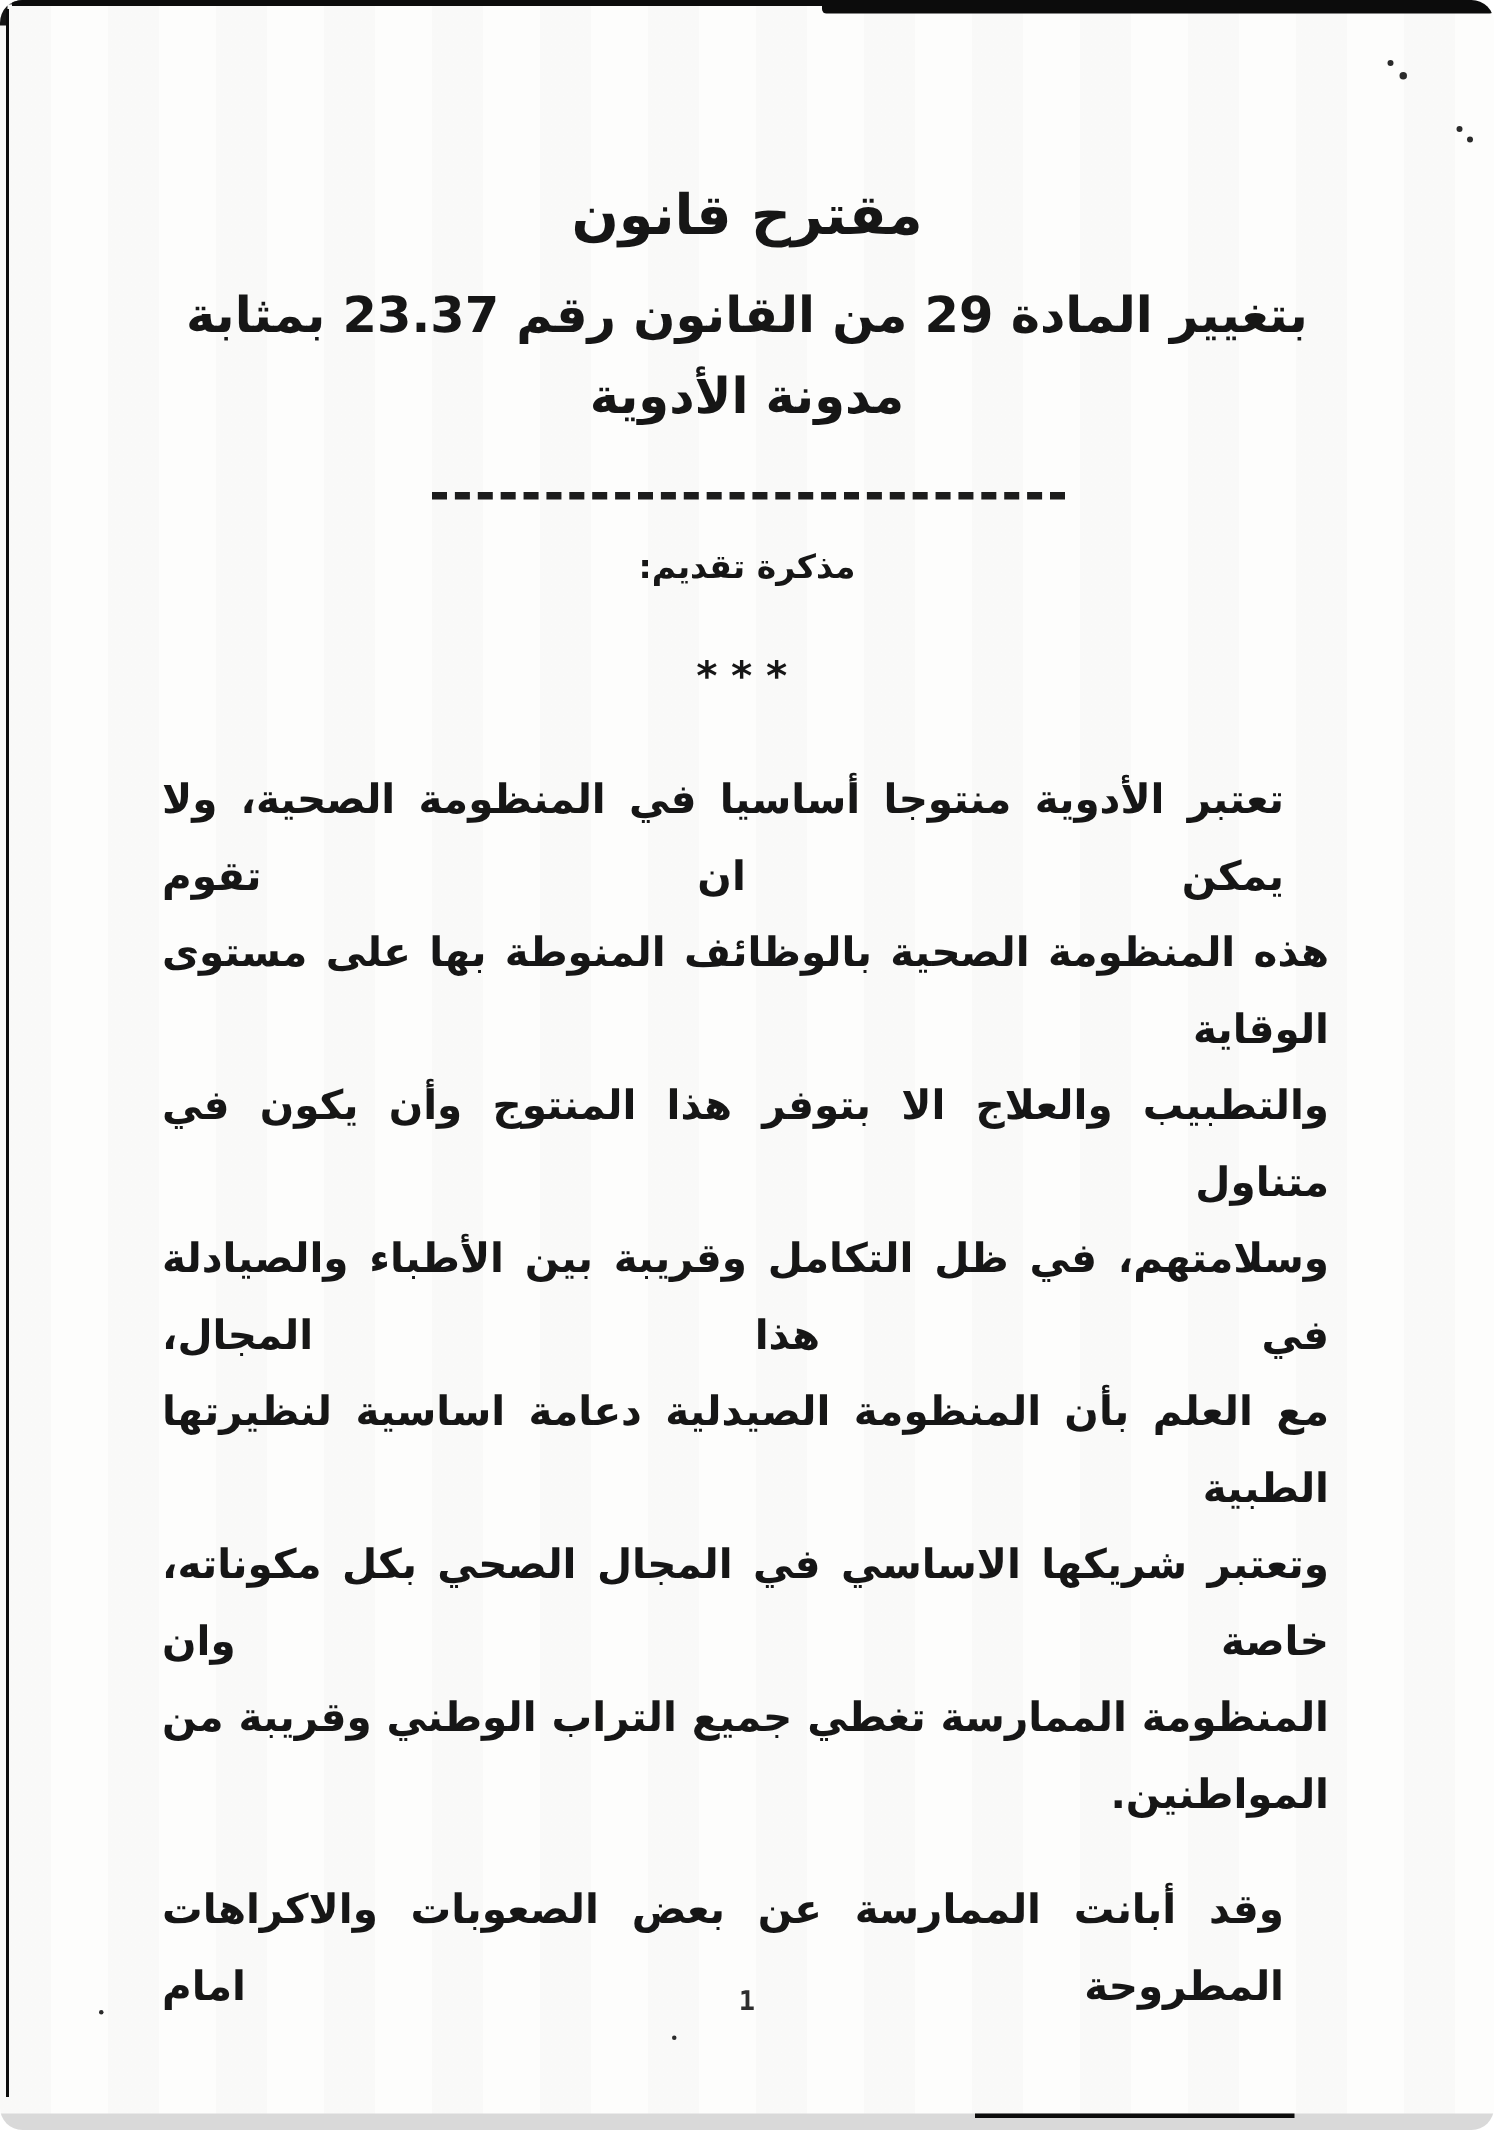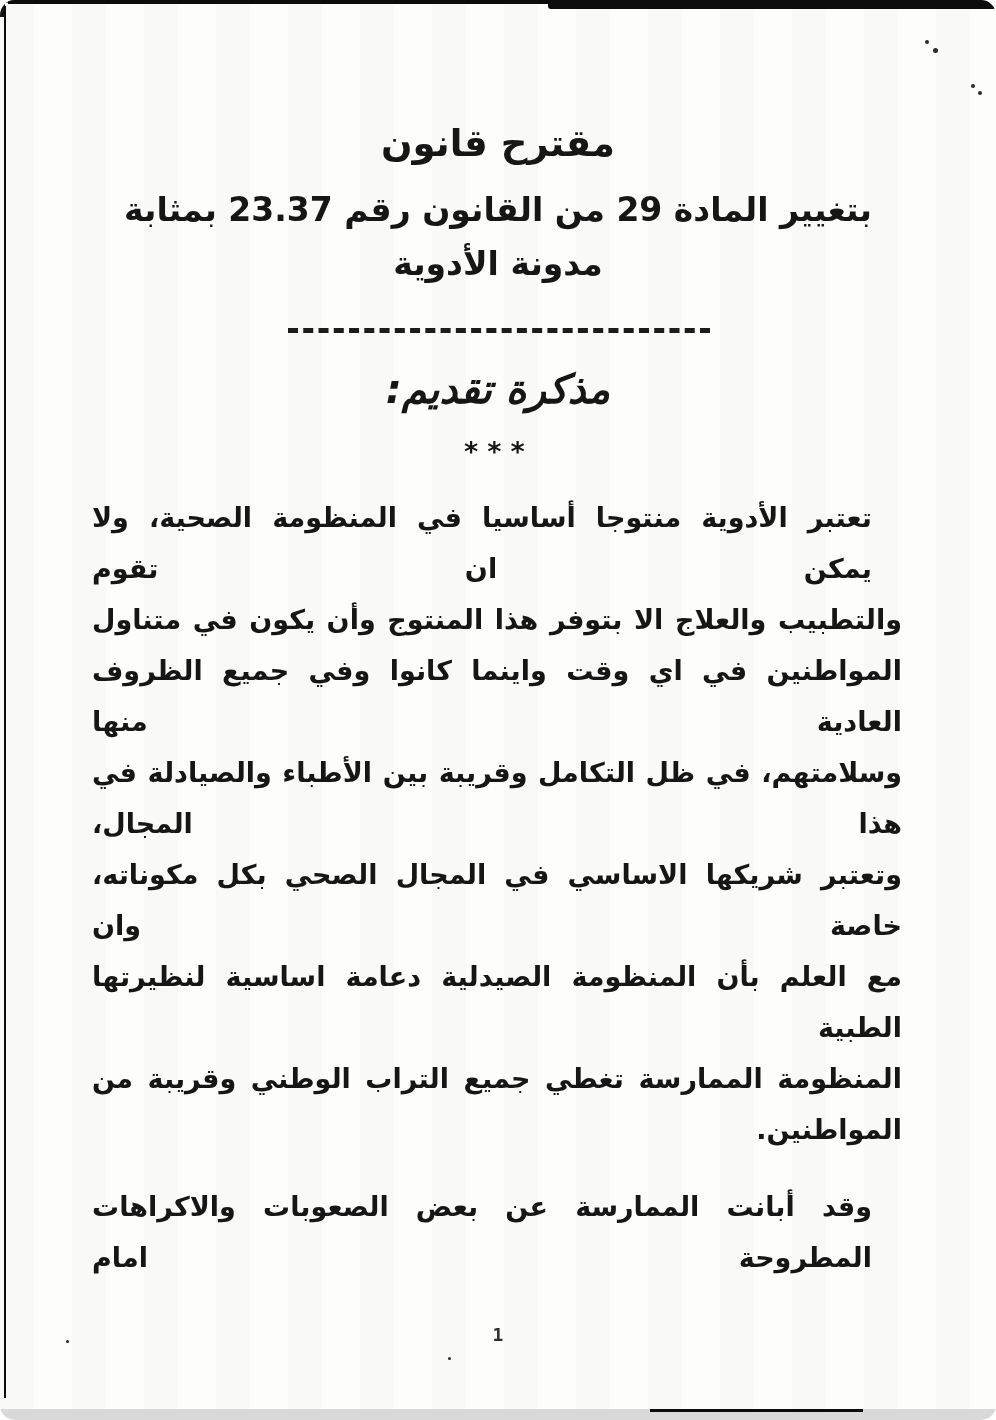--- a/index.html
+++ b/index.html
@@ -29,29 +29,29 @@
   .doc{position:absolute;inset:0;direction:rtl;}
   .title-block{position:absolute;top:122px;left:90px;right:90px;text-align:center;}
   .title-1{font-size:37px;font-weight:700;margin-bottom:18px;}
   .title-2,.title-3{font-size:33px;font-weight:700;line-height:54px;}
   .sep{
     position:absolute;top:328px;left:288px;width:422px;height:0;
     border-top:5px dashed #1c1c1c;
   }
   .memo-heading{
     position:absolute;top:366px;left:90px;right:90px;
-    text-align:center;font-size:40px;font-weight:700;font-style:italic;
+    text-align:center;font-size:22px;font-weight:700;
   }
   .stars{
     position:absolute;top:436px;left:90px;right:90px;
     text-align:center;font-size:27px;font-weight:700;letter-spacing:7px;
     font-family:"DejaVu Sans Mono", monospace;
   }
   .body-text{position:absolute;top:492px;left:92px;right:94px;}
-  .para{margin:0;}
+  .para{margin:16px;}
   .para + .para{margin-top:26px;}
   .line{
     font-size:27px;font-weight:700;line-height:51px;
     text-align:justify;text-align-last:justify;
     white-space:normal;
   }
   .line.indent{padding-right:30px;}
   .page-number{
     position:absolute;top:1324px;left:0;right:0;
     text-align:center;font-size:18px;font-weight:700;
@@ -86,25 +86,25 @@
     </div>
 
     <div class="sep"></div>
 
     <div class="memo-heading">مذكرة تقديم:</div>
     <div class="stars">***</div>
 
     <div class="body-text">
       <div class="para">
         <div class="line indent">تعتبر الأدوية منتوجا أساسيا في المنظومة الصحية، ولا يمكن ان تقوم</div>
+        <div class="line">هذه المنظومة الصحية بالوظائف المنوطة بها على مستوى الوقاية</div>
         <div class="line">والتطبيب والعلاج الا بتوفر هذا المنتوج وأن يكون في متناول</div>
-        <div class="line">المواطنين في اي وقت واينما كانوا وفي جميع الظروف العادية منها</div>
         <div class="line">وسلامتهم، في ظل التكامل وقريبة بين الأطباء والصيادلة في هذا المجال،</div>
+        <div class="line">مع العلم بأن المنظومة الصيدلية دعامة اساسية لنظيرتها الطبية</div>
         <div class="line">وتعتبر شريكها الاساسي في المجال الصحي بكل مكوناته، خاصة وان</div>
-        <div class="line">مع العلم بأن المنظومة الصيدلية دعامة اساسية لنظيرتها الطبية</div>
         <div class="line">المنظومة الممارسة تغطي جميع التراب الوطني وقريبة من المواطنين.</div>
       </div>
       <div class="para">
         <div class="line indent">وقد أبانت الممارسة عن بعض الصعوبات والاكراهات المطروحة امام</div>
 
       </div>
     </div>
 
     <div class="page-number">1</div>
 

